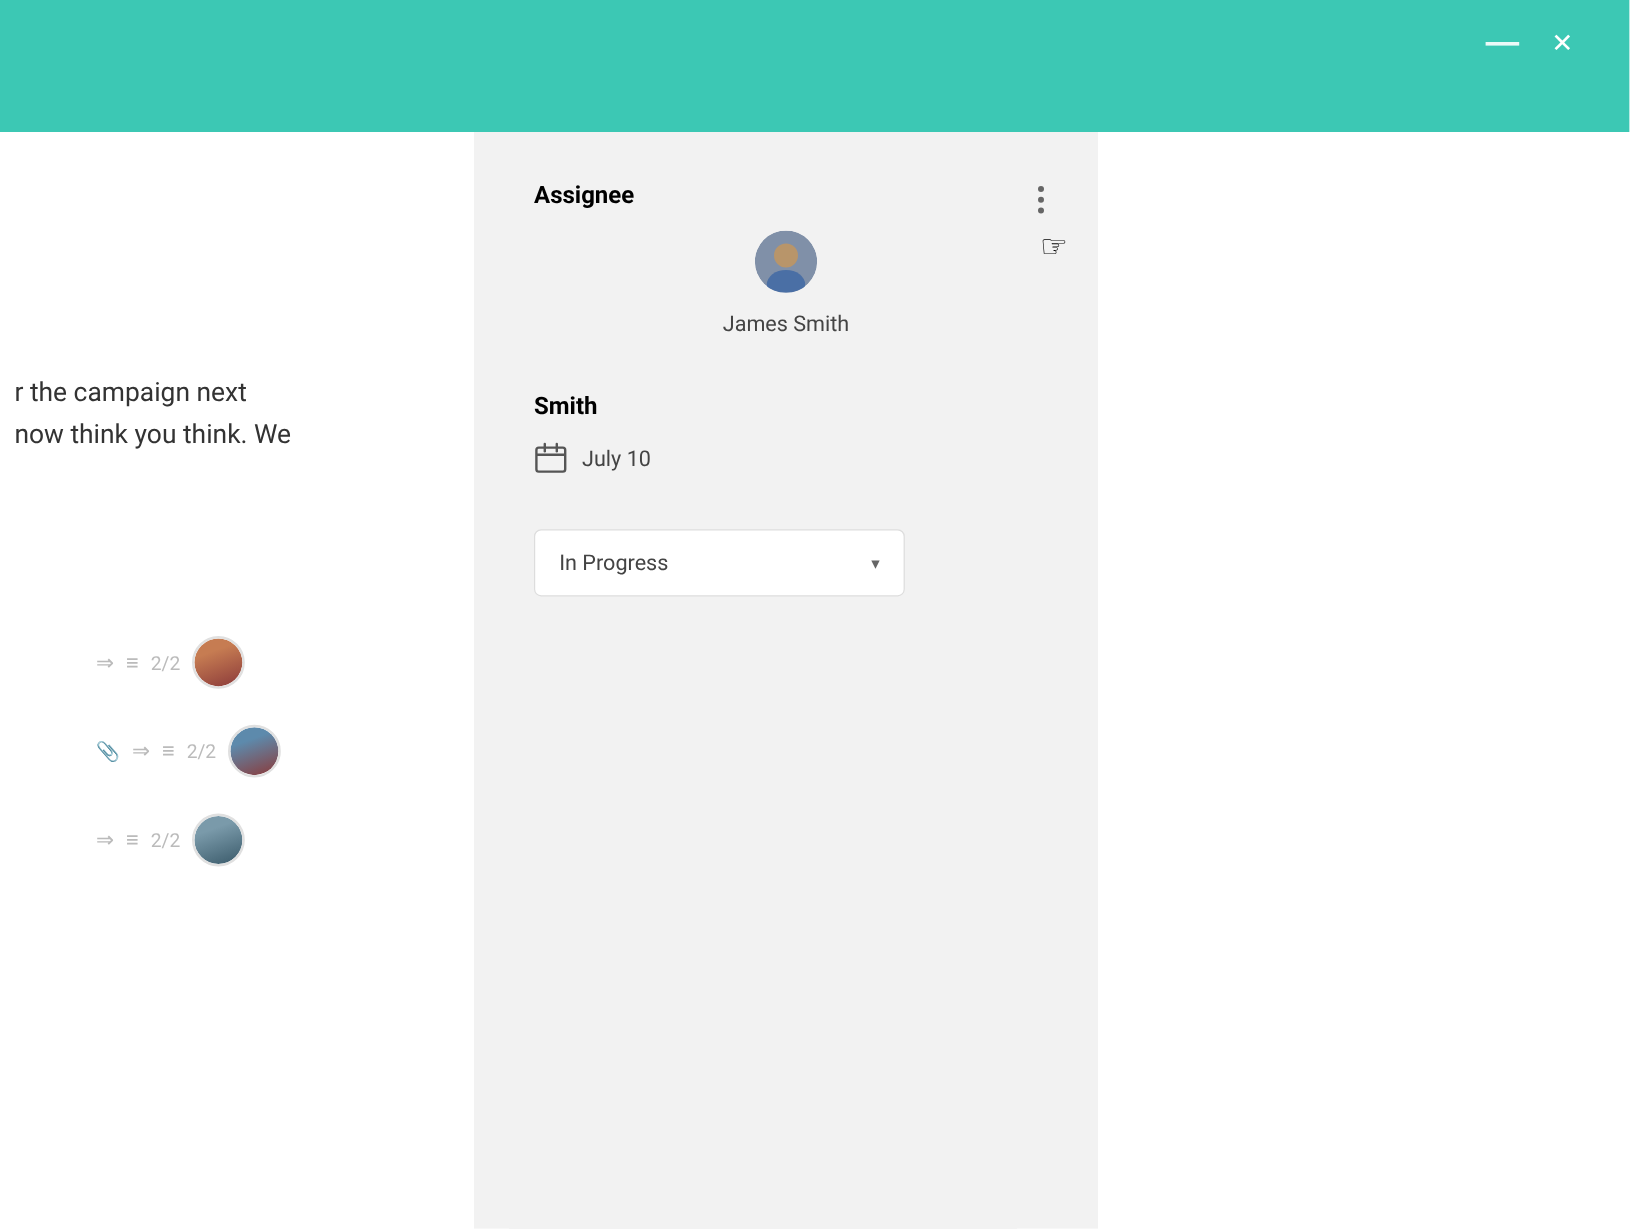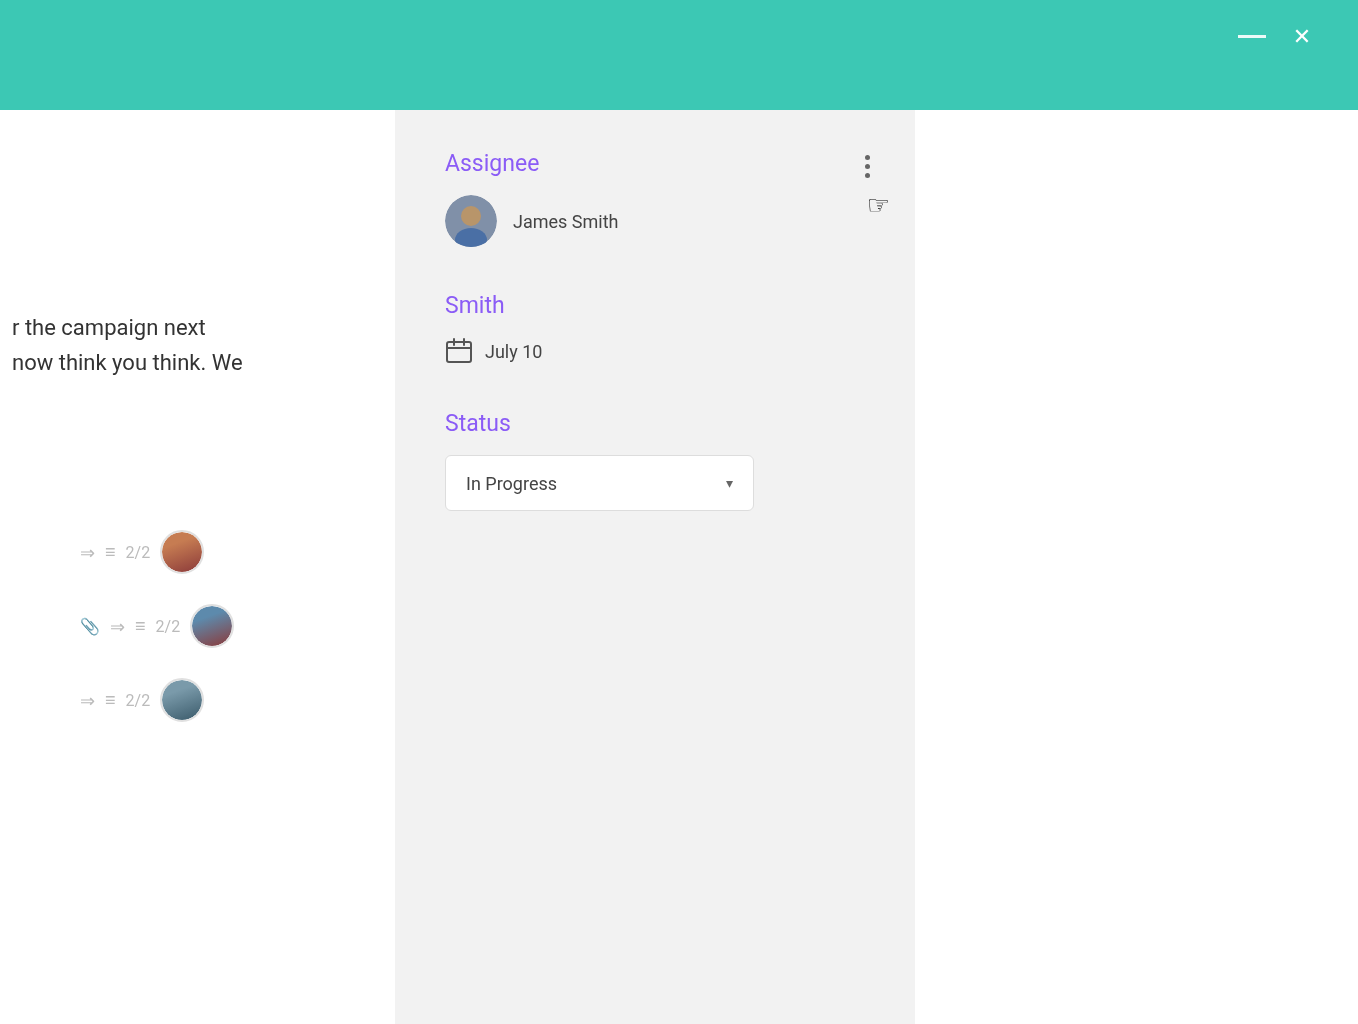--- a/index.html
+++ b/index.html
@@ -160,31 +160,32 @@
       font-size: 26px;
       z-index: 20;
     }
 
     
     .section {
       margin-bottom: 45px;
     }
 
     .section-title {
-      font-size: 23px;
-      font-weight: 400;
-      color: #8b5cf6;
+      font-size: 20px;
+      font-weight: 700;
+      color: #000000;
       margin-bottom: 18px;
     }
 
     
     .assignee-row {
       display: flex;
       align-items: center;
       gap: 16px;
+      flex-direction: column;
     }
 
     .assignee-avatar {
       width: 52px;
       height: 52px;
       border-radius: 50%;
       overflow: hidden;
     }
 
     .assignee-name {
@@ -326,20 +327,19 @@
         <rect x="2" y="5" width="24" height="20" rx="2" stroke="#555" stroke-width="2" fill="none"></rect>
         <line x1="2" y1="11" x2="26" y2="11" stroke="#555" stroke-width="2"></line>
         <line x1="9" y1="2" x2="9" y2="8" stroke="#555" stroke-width="2" stroke-linecap="round"></line>
         <line x1="19" y1="2" x2="19" y2="8" stroke="#555" stroke-width="2" stroke-linecap="round"></line>
       </svg>
       <span class="date-text">July 10</span>
     </div>
   </div>
 
   <div class="section">
-    <div class="section-title">Status</div>
     <div class="status-dropdown">
       <span class="status-text">In Progress</span>
       <span class="chevron-down">▾</span>
     </div>
   </div>
 
 </div>
 
 </body></html>

